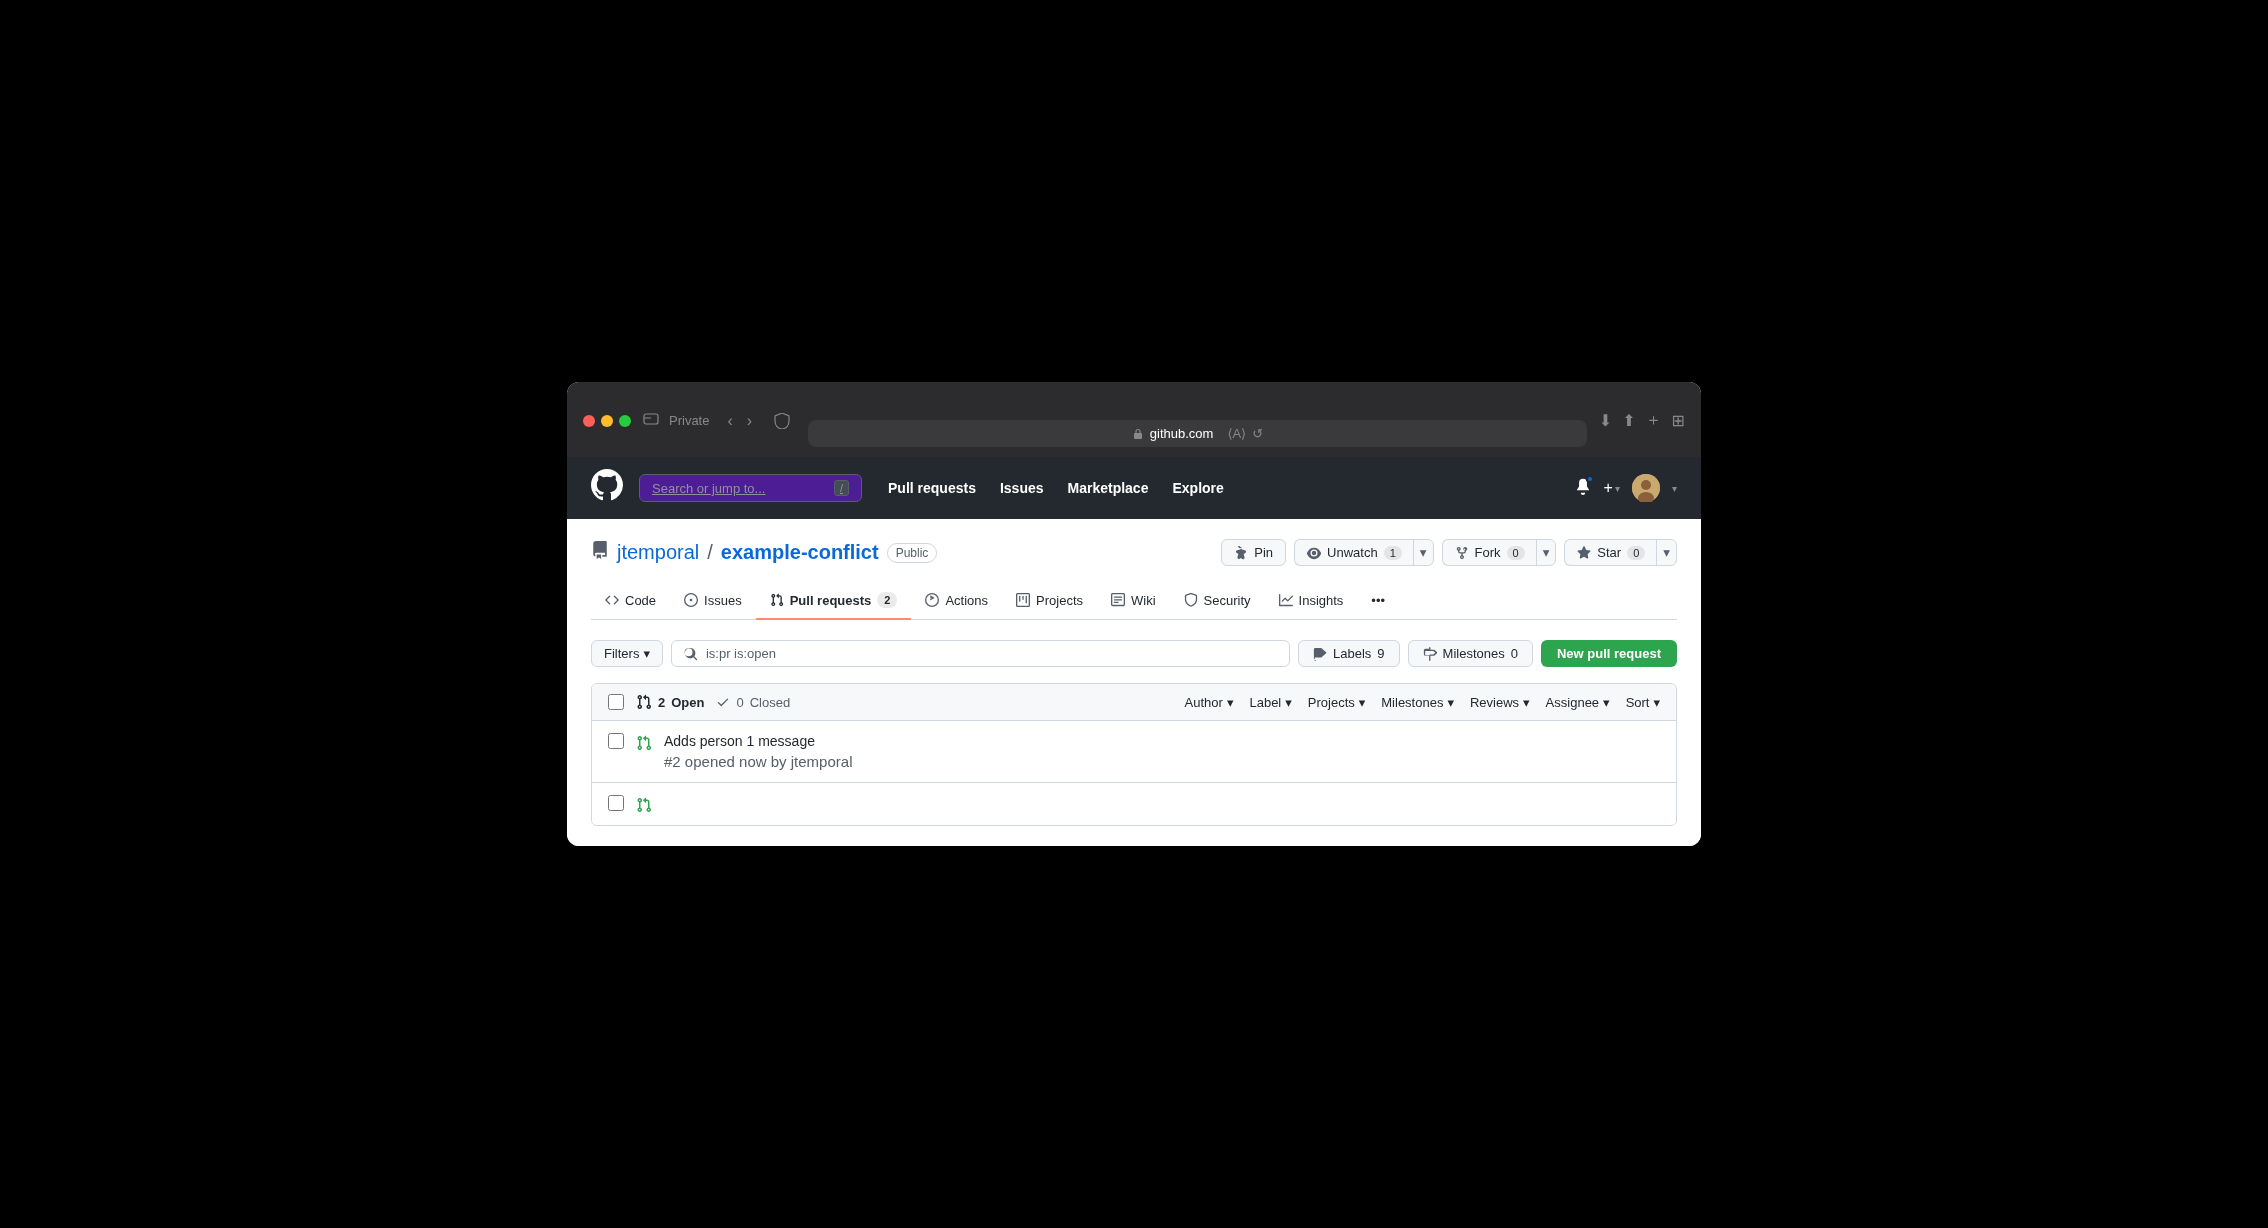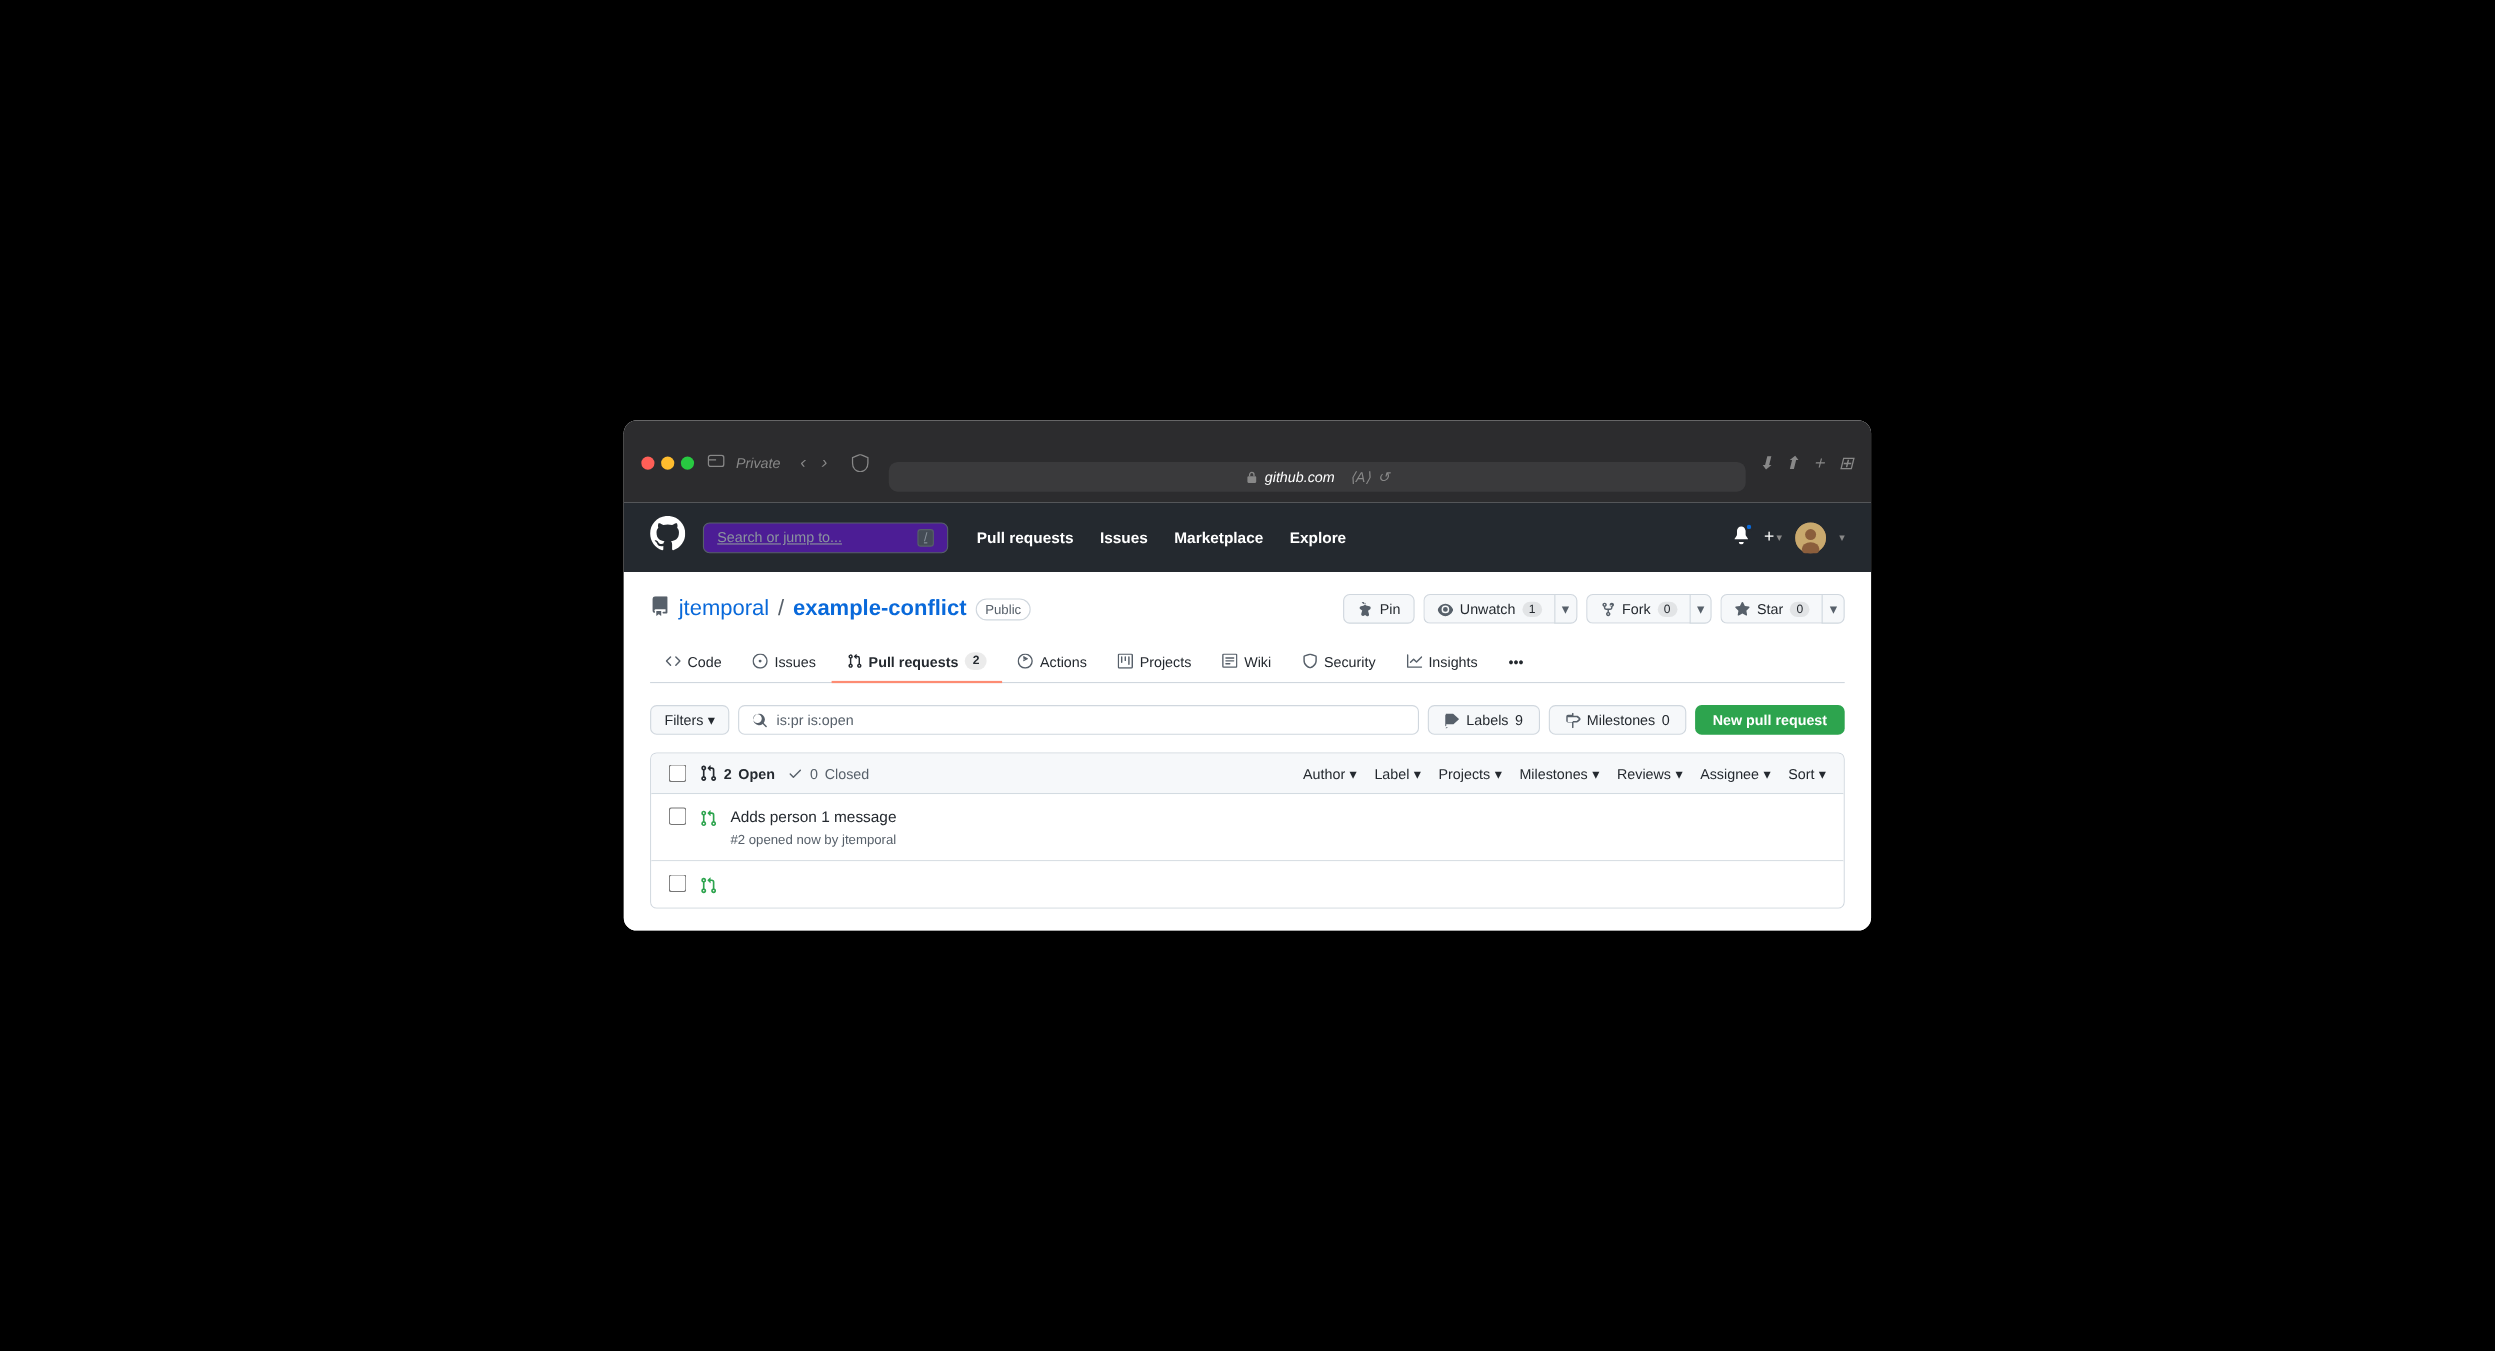--- a/index.html
+++ b/index.html
@@ -24,21 +24,20 @@
     
     .browser-chrome {
       background: #2c2c2e;
       padding: 12px 16px 10px;
     }
 
     .browser-titlebar {
       display: flex;
       align-items: center;
       gap: 12px;
-      font-style: italic;
     }
 
     .traffic-lights {
       display: flex;
       gap: 6px;
     }
 
     .traffic-light {
       width: 12px;
       height: 12px;
@@ -461,21 +460,21 @@
     .pr-row-title {
       font-size: 14px;
       font-weight: 400;
       color: #24292f;
       cursor: pointer;
       display: block;
       margin-bottom: 4px;
     }
 
     .pr-row-meta {
-      font-size: 12px;
+      font-size: 15px;
       color: #57606a;
       margin-top: 28px;
     }
 
     .pr-row-meta a {
       color: #57606a;
       text-decoration: none;
     }
   </style>
 </head>

